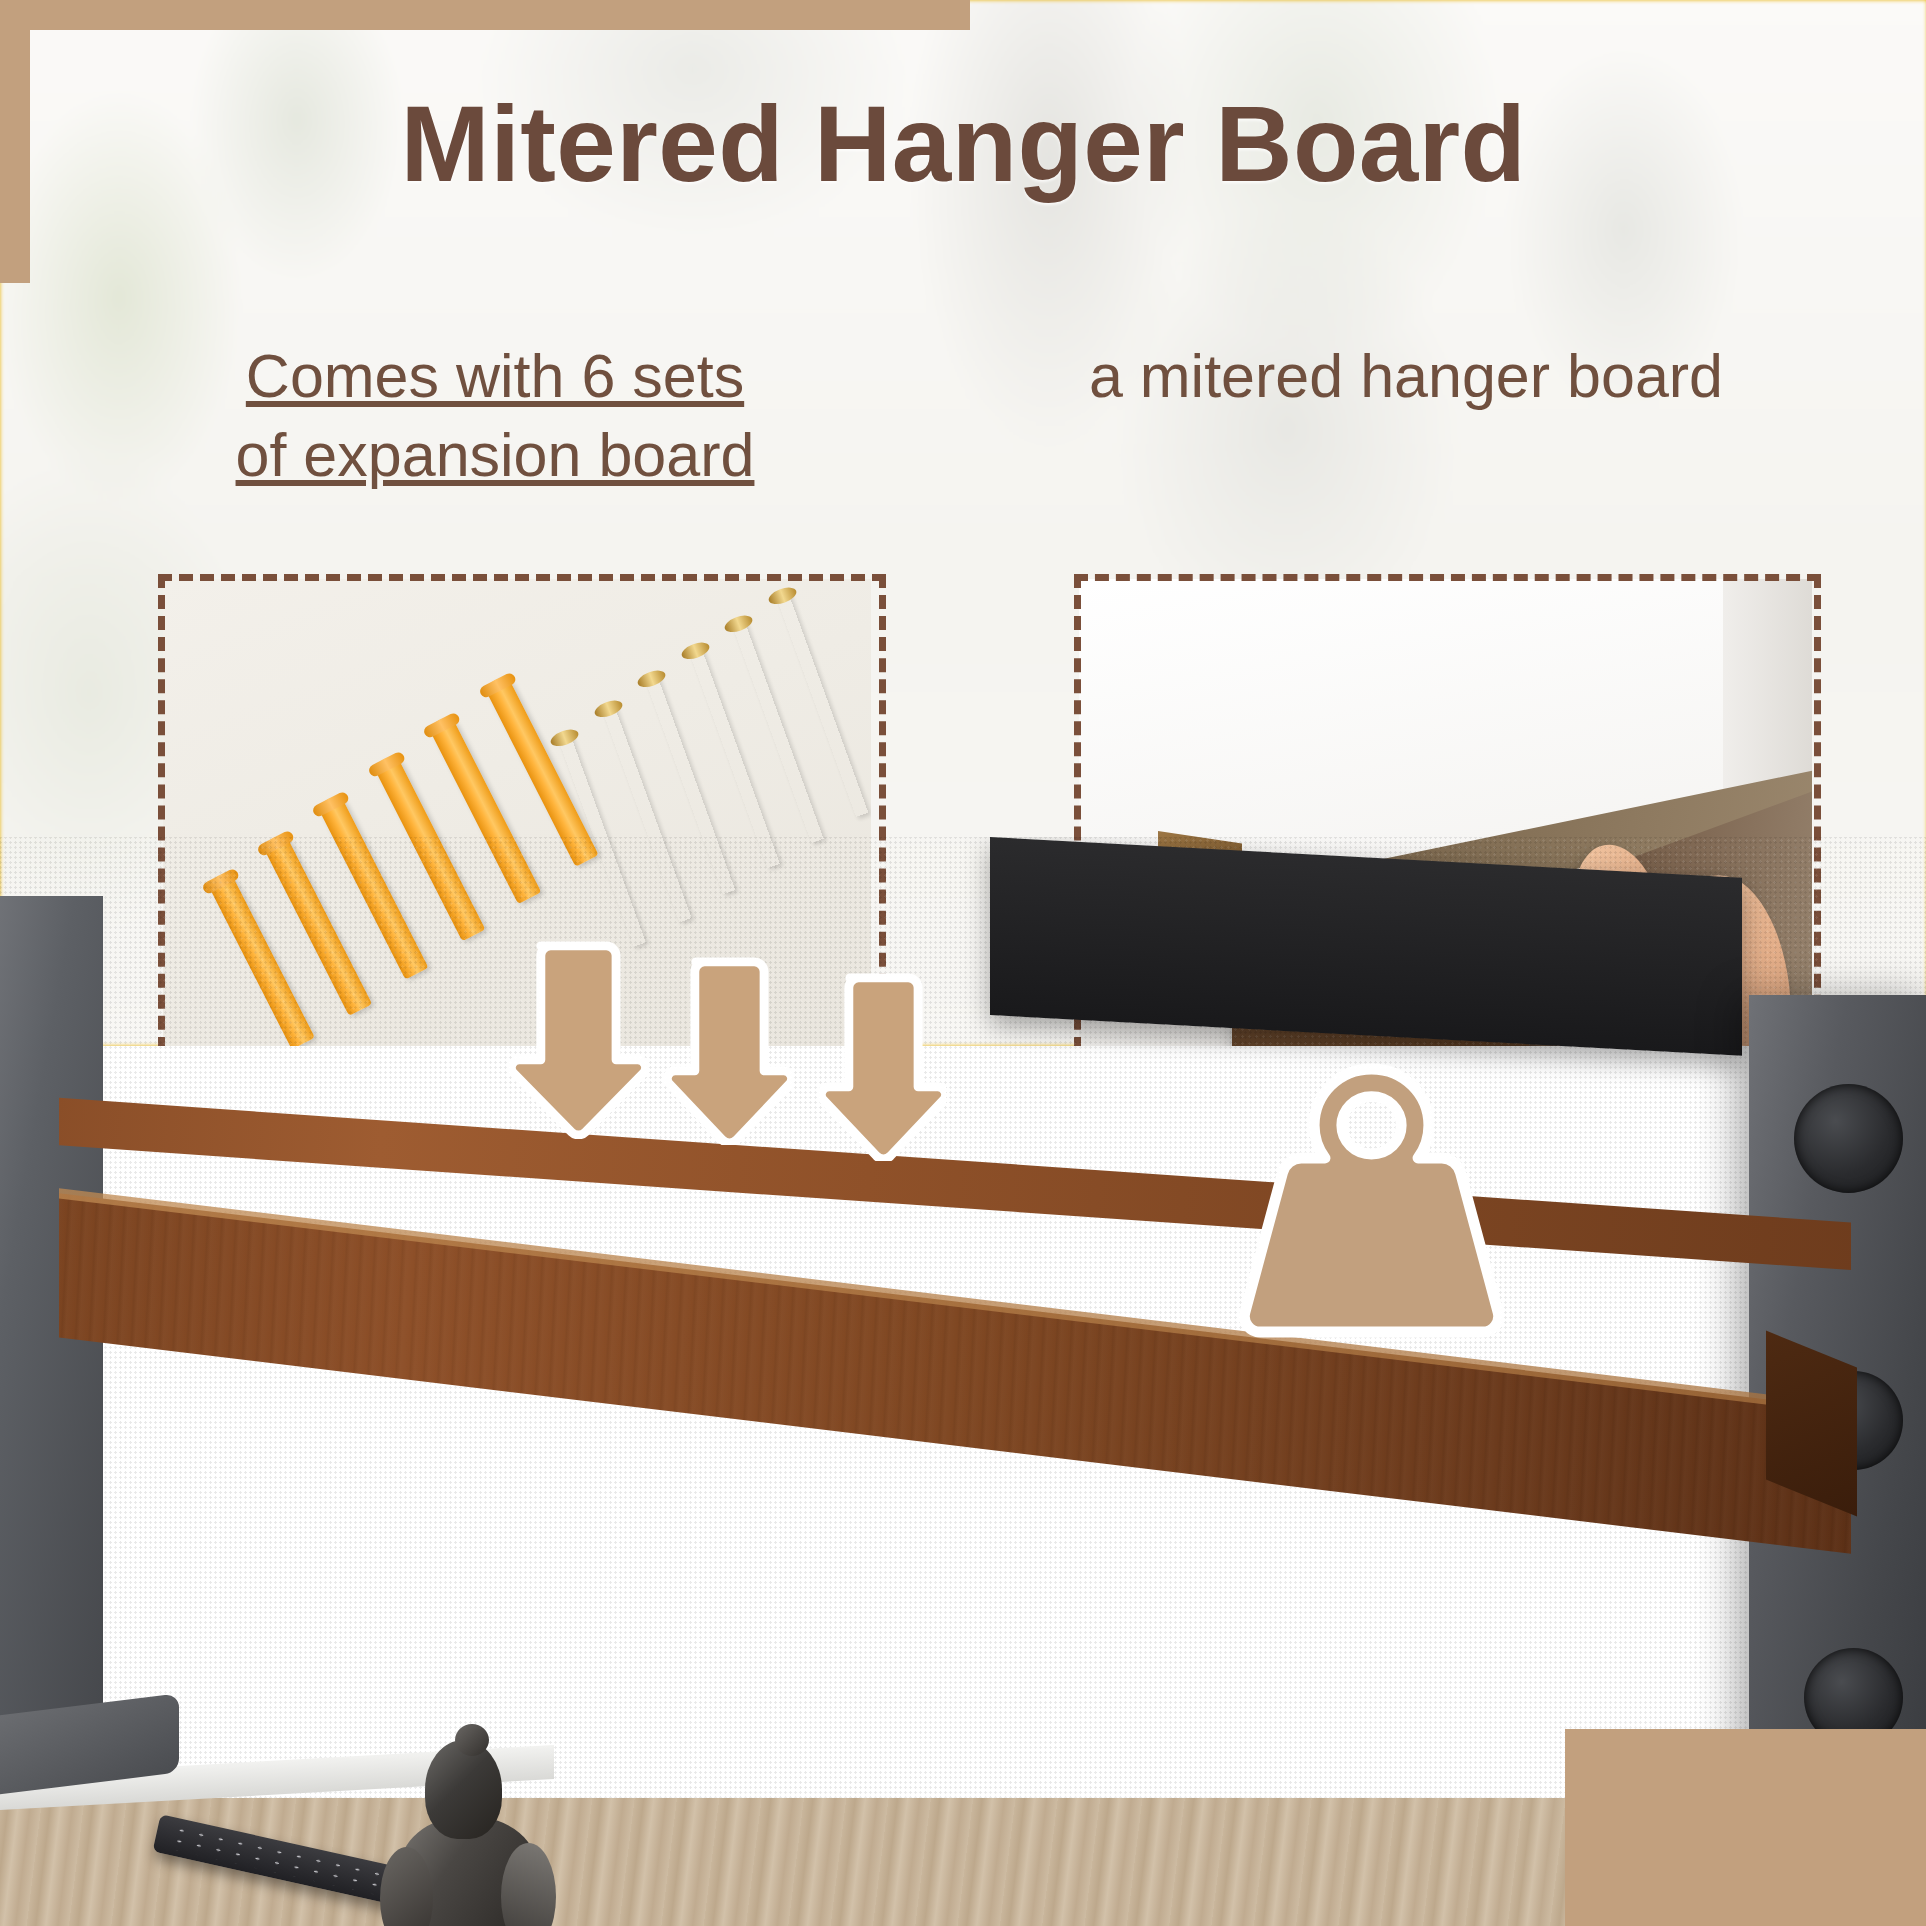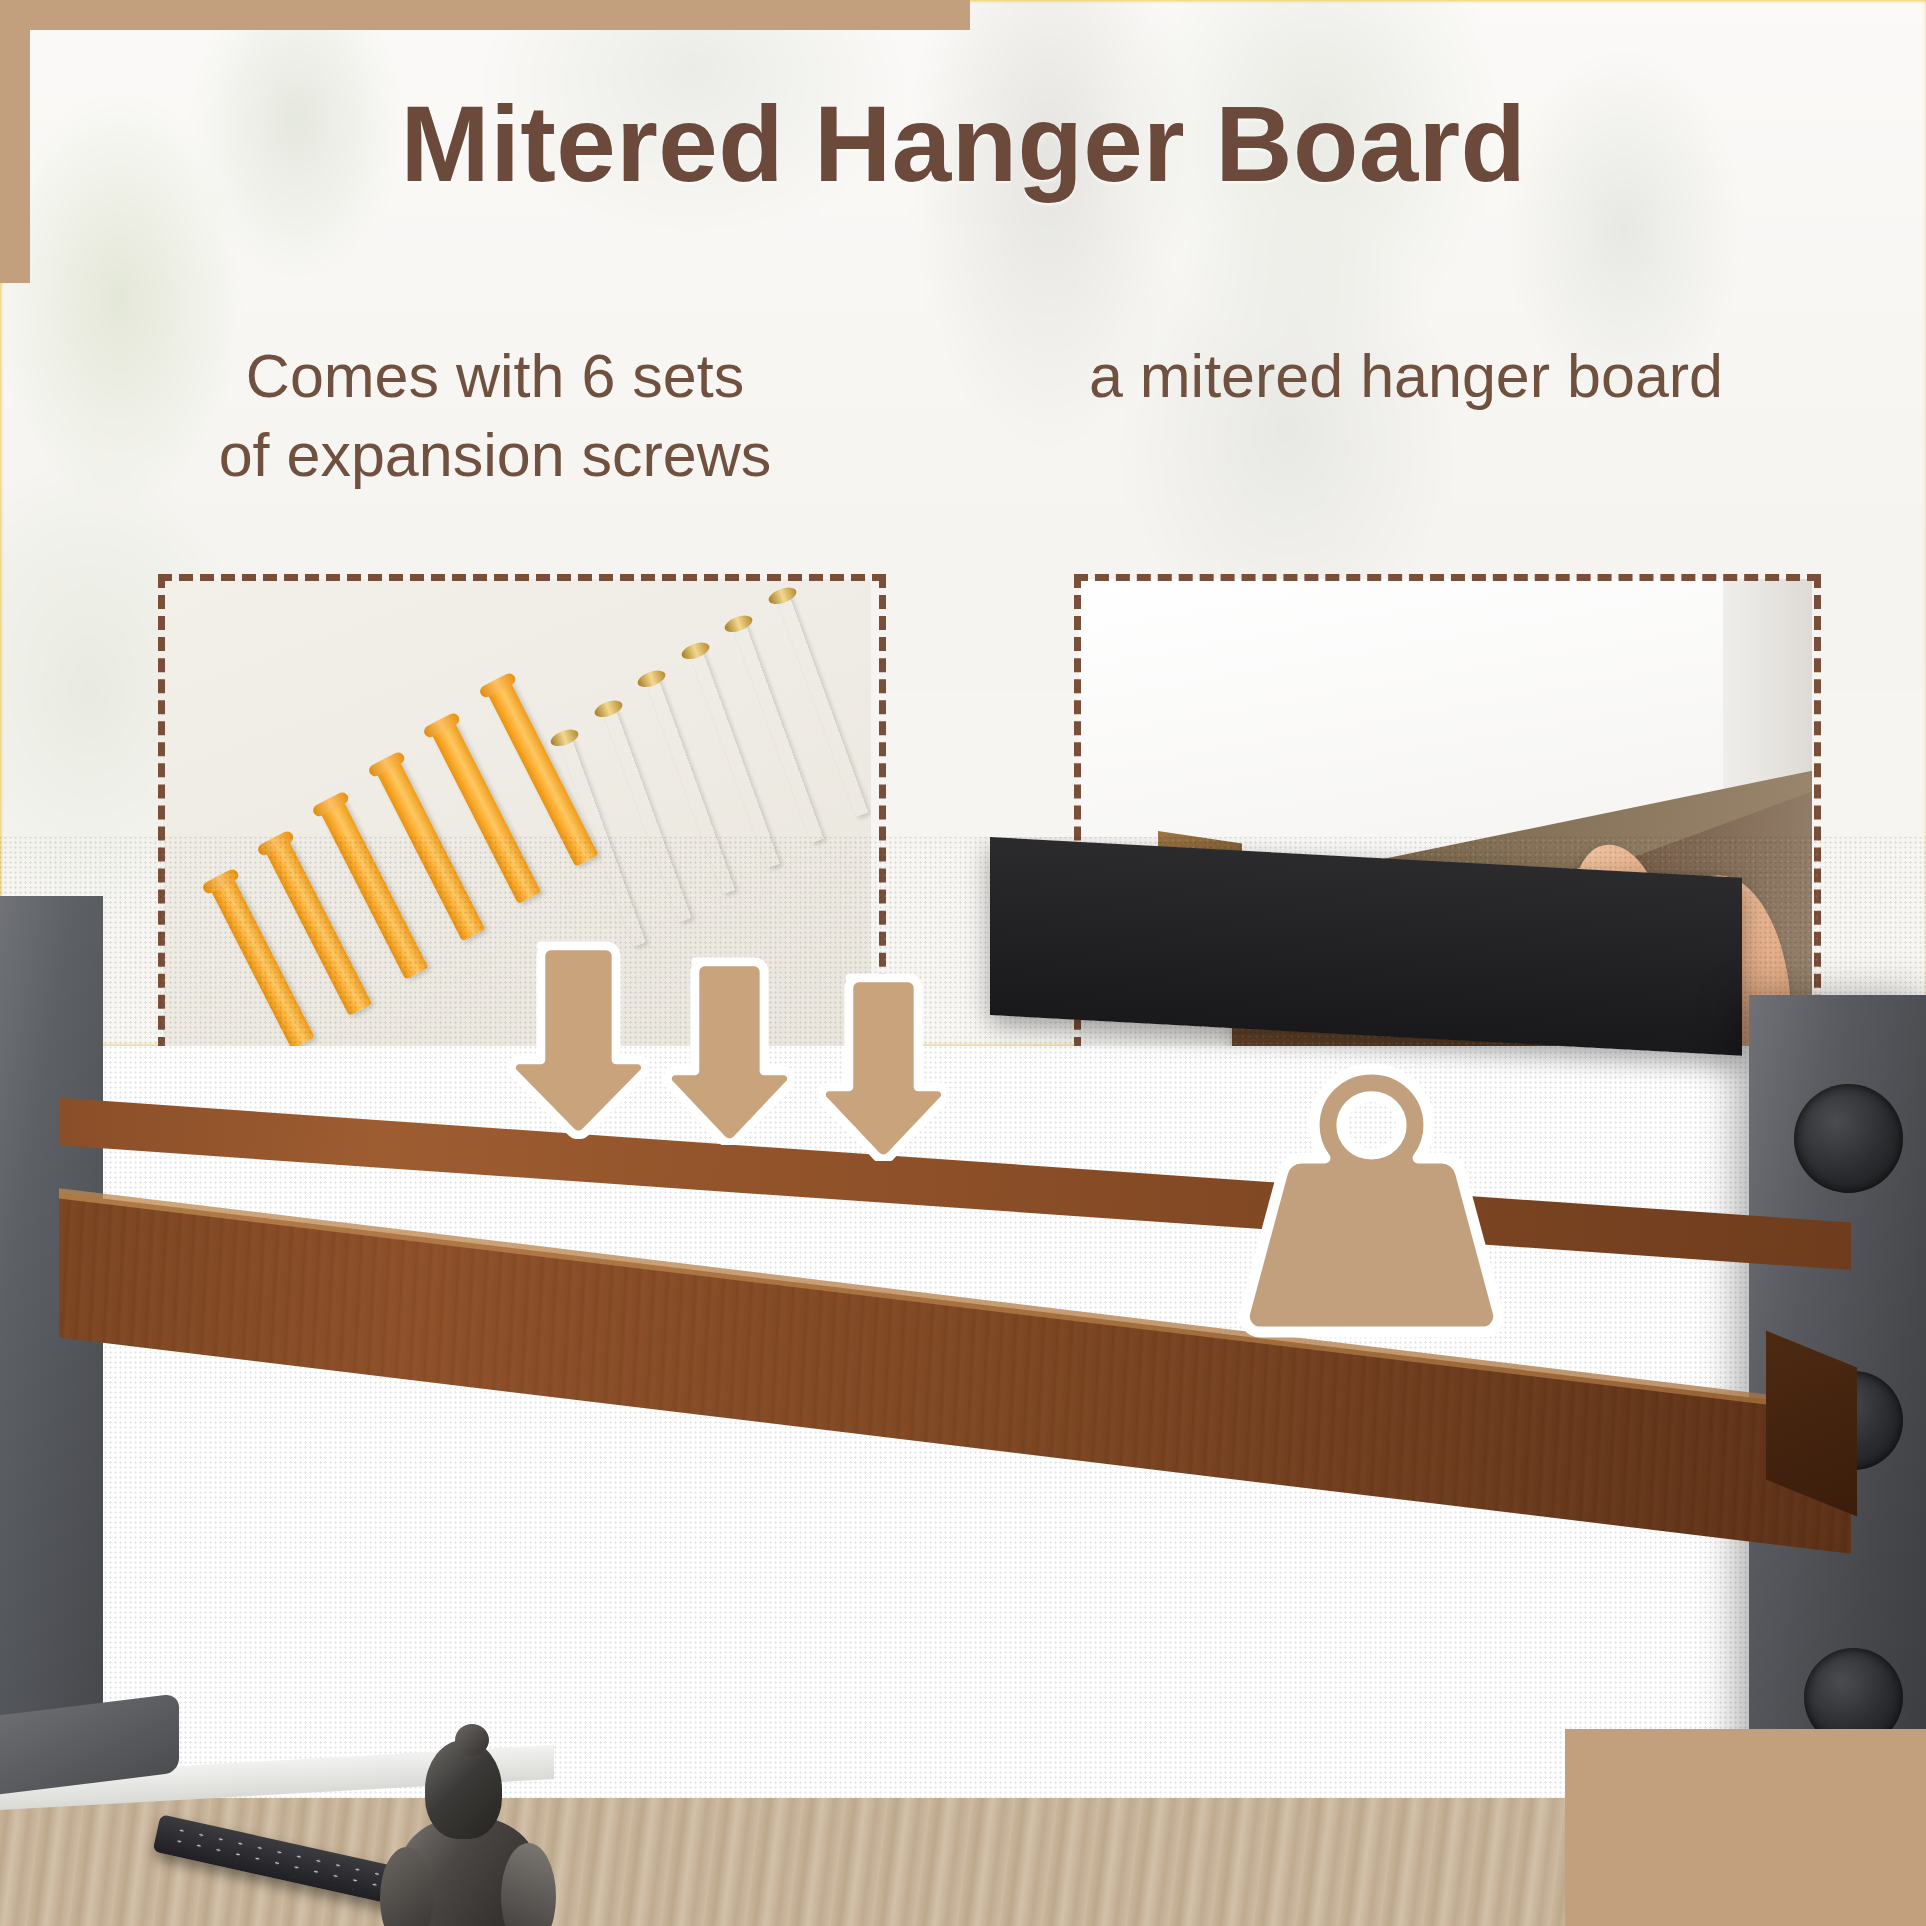--- a/index.html
+++ b/index.html
@@ -28,21 +28,21 @@
 
   
   .title{position:absolute;left:0;top:87px;width:1927px;text-align:center;
     font-size:107px;font-weight:700;color:#6b4a3c;letter-spacing:0.4px;
     line-height:1.08;font-family:"Liberation Sans",sans-serif;
     text-shadow:0 2px 3px rgba(255,255,255,.8);}
 
   
   .caption{position:absolute;font-size:61px;color:#70503f;line-height:1.30;
     font-family:"Liberation Sans",sans-serif;text-align:center;font-weight:400;}
-  .cap-left{left:119px;top:337px;width:752px;}
+  .cap-left{left:119px;top:337px;width:752px;text-decoration:underline;}
   .cap-right{left:990px;top:337px;width:832px;}
 
   
   .photo-wrap{position:absolute;}
   .dashes{position:absolute;inset:0;border:7px dashed #7a4f3a;}
   .photo{position:absolute;overflow:hidden;background:#efece6;}
 
   .wrap-left{left:158px;top:574px;width:728px;height:540px;}
   .ph-left{left:163px;top:579px;width:708px;height:510px;
     background:linear-gradient(160deg,#f3f0ea 0%, #efece5 40%, #e9e5dd 100%);}
@@ -185,21 +185,21 @@
   <div class="top-panel">
     <div class="bg-wash"></div>
 
     <div class="corner-tl-block"></div>
     <div class="corner-tl-v"></div>
 
     <div class="title">Mitered Hanger Board</div>
 
     <div class="caption cap-left">
       <div>Comes with 6 sets</div>
-      <div>of expansion screws</div>
+      <div>of expansion board</div>
     </div>
 
     <div class="caption cap-right">
       <div>a mitered hanger board</div>
     </div>
 
     <div class="photo photo-left ph-left" style="position:absolute;">
 
       <div class="anchor" style="left:42px;  top:297px; height:188px; transform:rotate(-27deg);"></div>
       <div class="anchor" style="left:97px;  top:259px; height:193px; transform:rotate(-27deg);"></div>

